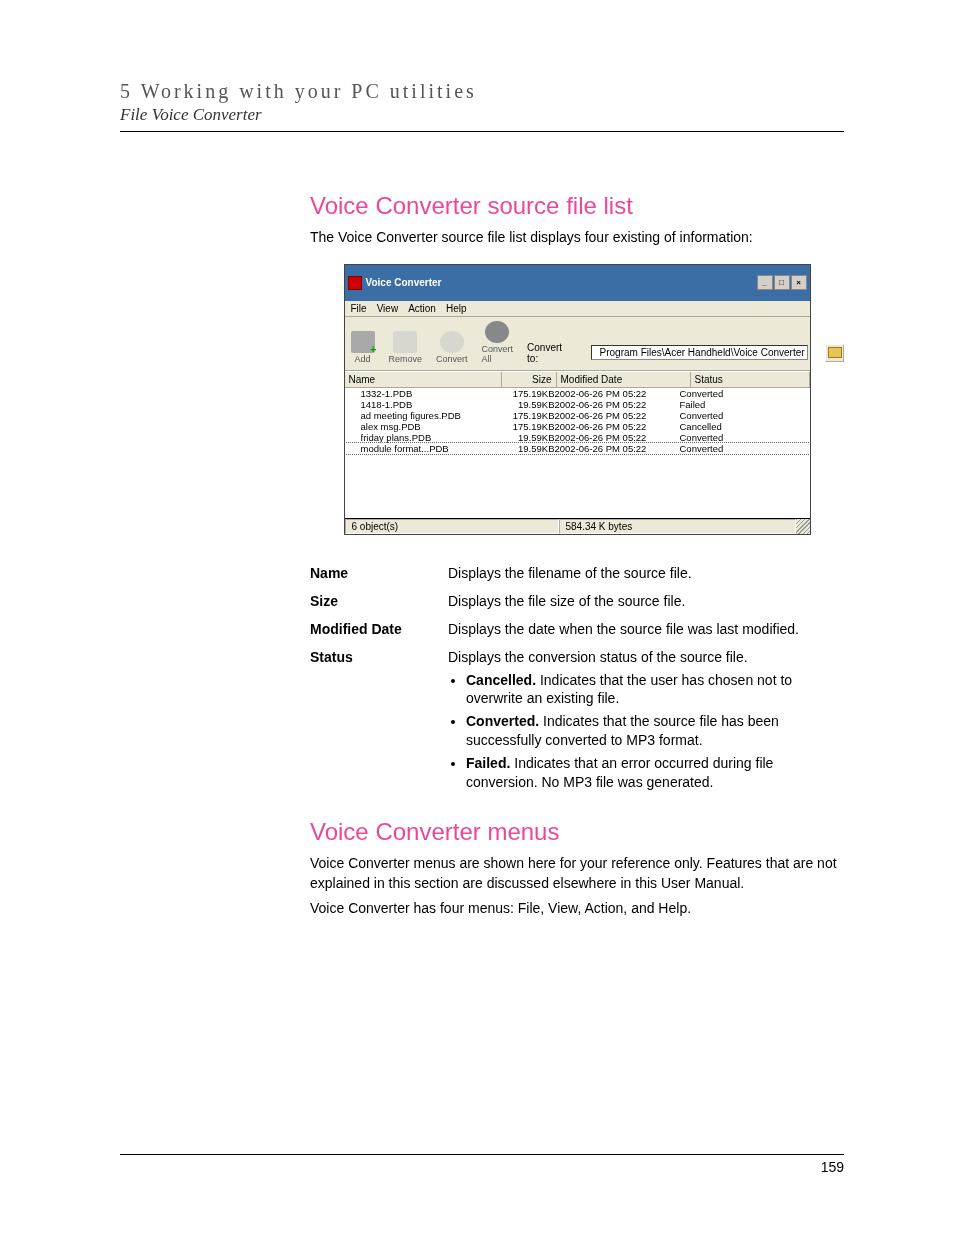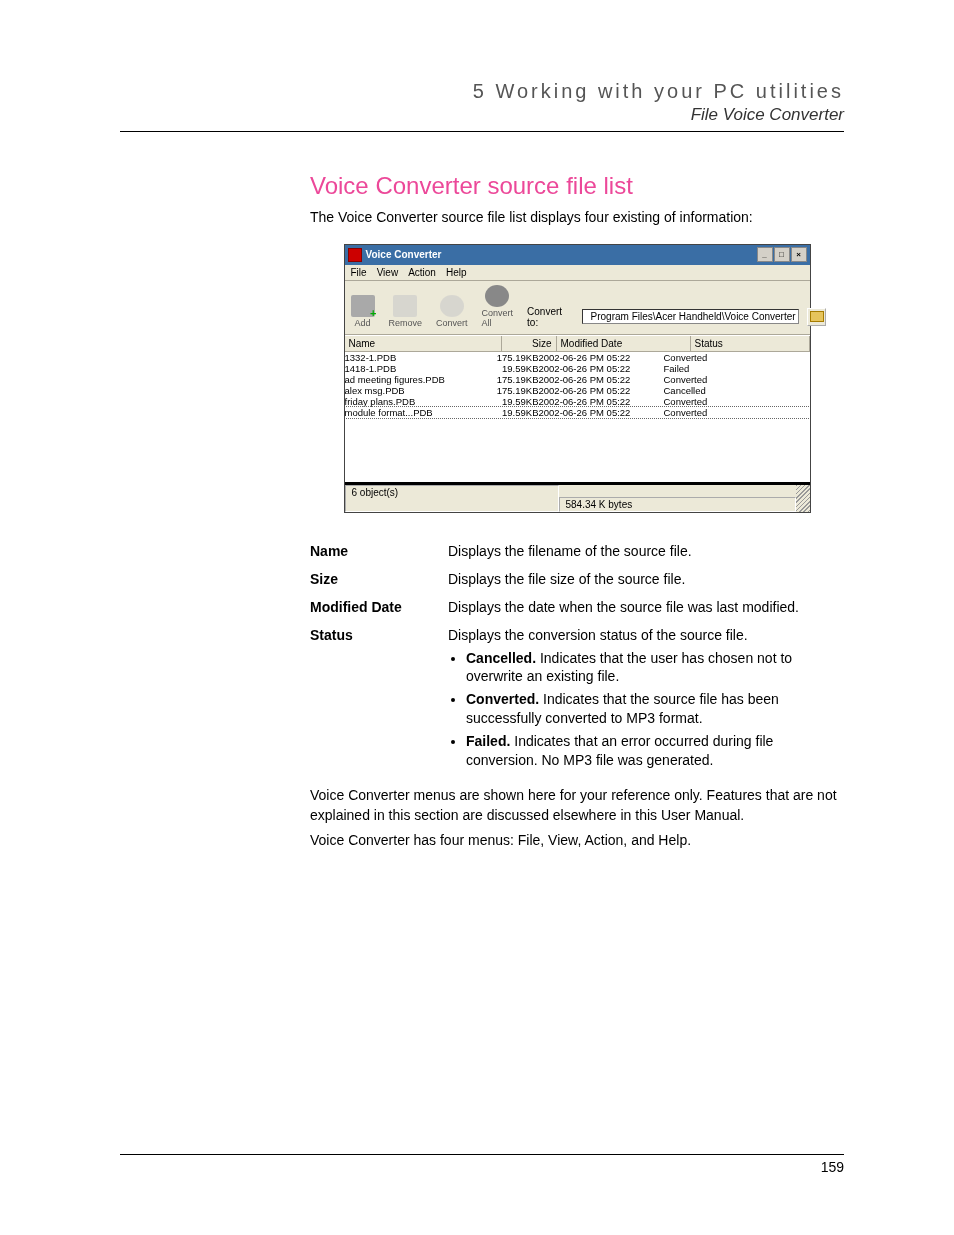--- a/index.html
+++ b/index.html
@@ -1,60 +1,60 @@
 <!DOCTYPE html>
 <html><head>
 <meta charset="utf-8">
 <style>
   body{margin:0;background:#fff;font-family:Arial,Helvetica,sans-serif;color:#000;}
   .page{width:954px;height:1235px;position:relative;box-sizing:border-box;padding:80px 110px 60px 120px;}
-  .hdr{text-align:right;border-bottom:1px solid #000;padding-bottom:6px;margin-bottom:40px;}
+  .hdr{border-bottom:1px solid #000;padding-bottom:6px;margin-bottom:60px;font-family:Liberation Serif, serif;}
   .hdr-title{font-size:20px;letter-spacing:3px;color:#555;}
   .hdr-sub{font-style:italic;font-size:17px;color:#333;margin-top:2px;}
   .content{margin-left:190px;}
   h2{font-weight:normal;font-size:24px;color:#ec4899;margin:16px 0 8px 0;}
   .para{font-size:14px;line-height:1.4;margin:6px 0;}
   .screenshot{margin:16px auto 24px auto;width:467px;}
   .win{border:1px solid #444;background:#ece9d8;font-family:Tahoma,Arial,sans-serif;font-size:10px;color:#000;}
-  .titlebar{background:linear-gradient(#3a6ea5,#3a6ea5);color:#fff;display:flex;align-items:center;justify-content:space-between;padding:2px 3px;height:16px;}
+  .titlebar{background:linear-gradient(#3a6ea5,#3a6ea5);color:#fff;display:flex;align-items:center;justify-content:space-between;padding:10px 3px;height:16px;}
   .titlebar-left{display:flex;align-items:center;gap:4px;font-weight:bold;}
   .app-icon{width:12px;height:12px;background:#c00;border:1px solid #800;}
   .win-btns{display:flex;gap:1px;}
   .win-btn{width:14px;height:13px;background:#d4d0c8;border:1px solid #888;display:flex;align-items:center;justify-content:center;color:#000;font-size:8px;font-weight:bold;}
   .menubar{display:flex;gap:10px;padding:2px 6px;background:#ece9d8;border-bottom:1px solid #aca899;}
   .toolbar{display:flex;align-items:flex-end;padding:4px 6px 6px 6px;gap:14px;border-bottom:1px solid #aca899;}
   .tbtn{display:flex;flex-direction:column;align-items:center;font-size:9px;color:#555;}
   .tbtn .ico{width:24px;height:22px;margin-bottom:1px;position:relative;}
   .ico-add{background:#a9a9a9;border-radius:2px;}
   .ico-add::after{content:"+";position:absolute;right:-2px;bottom:-2px;color:#0a0;font-weight:bold;font-size:11px;}
   .ico-rem{background:#c9c9c9;border-radius:2px;opacity:.6;}
   .ico-conv{background:#c9c9c9;border-radius:50%;opacity:.6;}
   .ico-convall{background:#888;border-radius:50%;}
-  .convert-row{margin-left:auto;display:flex;align-items:center;gap:8px;font-size:10px;}
+  .convert-row{margin-left:auto;display:flex;align-items:center;gap:17px;font-size:10px;}
   .path-box{background:#fff;border:1px inset #888;padding:1px 8px;width:210px;white-space:nowrap;overflow:hidden;}
   .browse-btn{width:18px;height:16px;background:#ece9d8;border:1px outset #fff;display:flex;align-items:center;justify-content:center;}
   .folder-ico{width:12px;height:9px;background:#e6c45c;border:1px solid #a67c00;}
   .listhdr{display:flex;background:#ece9d8;border-top:1px solid #fff;border-bottom:1px solid #aca899;}
   .listhdr div{padding:2px 4px;border-right:1px solid #aca899;}
   .lh-name{width:148px;}
   .lh-size{width:46px;text-align:right;}
   .lh-date{width:125px;}
   .lh-status{flex:1;}
   .listbody{background:#fff;height:130px;overflow:hidden;}
-  .row{display:flex;font-size:9.5px;padding:0 0;}
+  .row{display:flex;font-size:9.5px;padding:0 16px;}
   .row.sel{background:#fff;outline:1px dotted #666;}
   .row div{padding:0 0;}
   .c-name{width:148px;overflow:hidden;white-space:nowrap;}
   .c-size{width:46px;text-align:right;padding-right:6px;}
   .c-date{width:125px;}
   .c-status{flex:1;}
-  .statusbar{display:flex;border-top:3px solid #000000;background:#ece9d8;font-size:10px;}
+  .statusbar{display:flex;border-top:1px solid #000000;background:#ece9d8;font-size:10px;}
   .sb-cell{border:1px inset #fff;padding:1px 6px;}
   .sb1{width:200px;}
-  .sb2{flex:1;margin-top:12px;}
+  .sb2{flex:1;}
   .grip{width:14px;background:repeating-linear-gradient(135deg,#999 0 1px,transparent 1px 3px);}
   table.def{border-collapse:collapse;width:100%;font-size:14px;margin-top:8px;}
   table.def td{vertical-align:top;padding:6px 8px 6px 0;}
   table.def td.term{font-weight:bold;width:130px;}
   ul.bul{margin:6px 0 0 18px;padding:0;}
   ul.bul li{margin:4px 0;line-height:1.35;}
   .footer-line{position:absolute;left:120px;right:110px;bottom:60px;border-top:1px solid #000;padding-top:4px;text-align:right;font-size:14px;}
 </style>
 </head>
 <body>
@@ -186,20 +186,21 @@
           <ul class="bul">
             <li><b>Cancelled.</b><span> Indicates that the user has chosen not to overwrite an existing file.</span></li>
             <li><b>Converted.</b><span> Indicates that the source file has been successfully converted to MP3 format.</span></li>
             <li><b>Failed.</b><span> Indicates that an error occurred during file conversion. No MP3 file was generated.</span></li>
           </ul>
         </td>
       </tr>
     </tbody>
       </table>
 
+    <h2>Voice Converter menus</h2>
     <div class="para">Voice Converter menus are shown here for your reference only. Features that are not explained in this section are discussed elsewhere in this User Manual.</div>
     <div class="para">Voice Converter has four menus: File, View, Action, and Help.</div>
   </div>
 
   <div class="footer-line">
     <span>159</span>
   </div>
 </div>
 
 </body></html>

